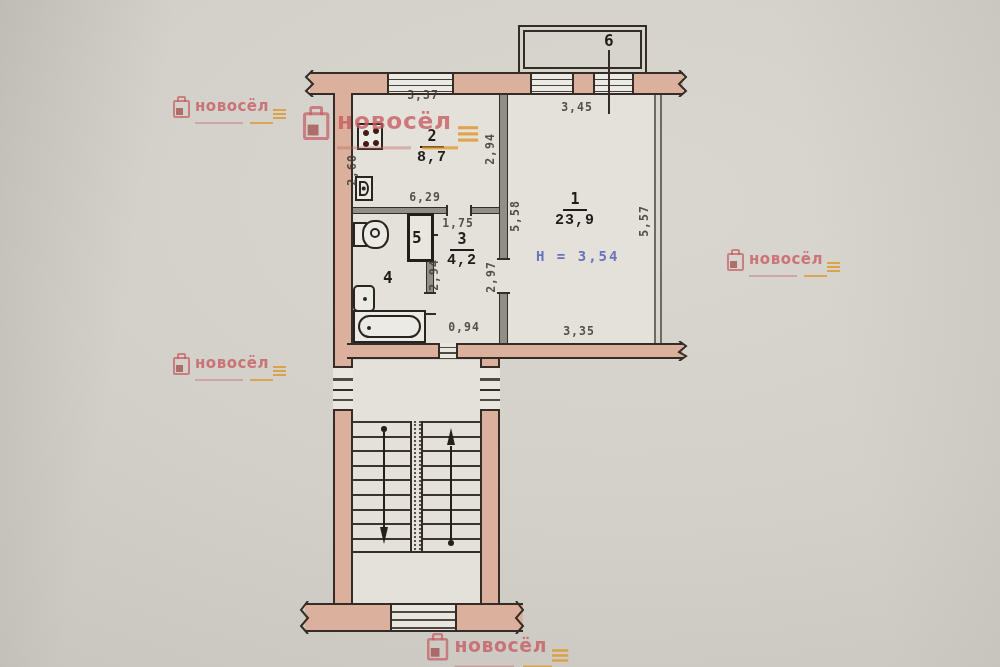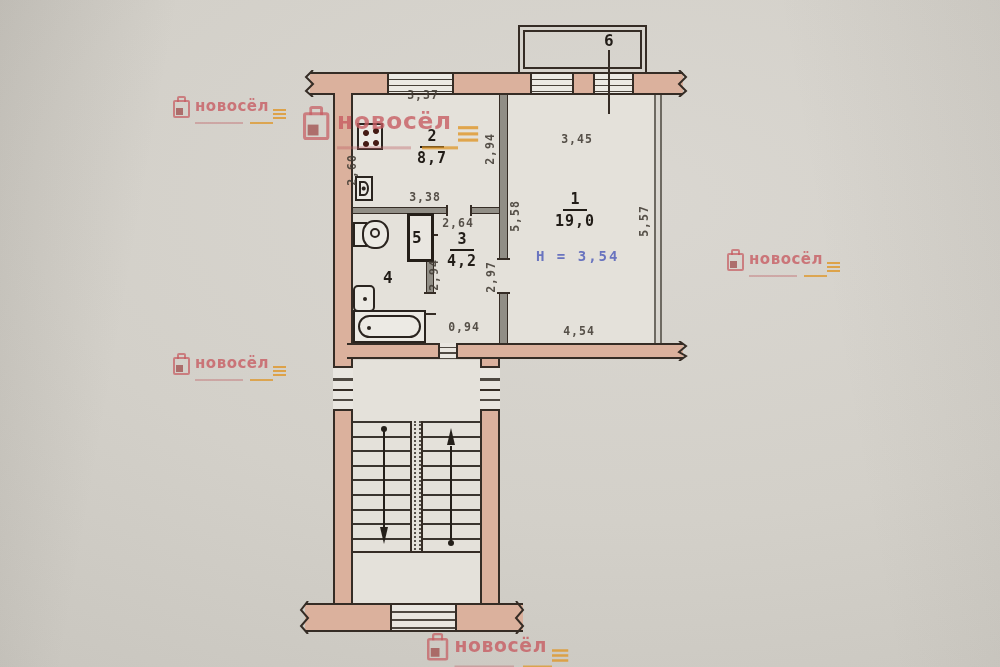--- a/index.html
+++ b/index.html
@@ -44,21 +44,21 @@
      background:radial-gradient(circle at 45% 50%, #2a241f 1.5px, transparent 2.5px);}
   .tank{position:absolute;left:0;top:2px;width:10px;height:21px;border:2px solid #2a241f;background:#eceae4;}
   .bowl{position:absolute;left:9px;top:0;width:23px;height:25px;border:2px solid #2a241f;border-radius:45%;background:#eceae4;}
   .bowl::after{content:"";position:absolute;left:6px;top:6px;width:6px;height:6px;border:2px solid #2a241f;border-radius:50%;}
   .bsink::after{content:"";position:absolute;left:8px;top:10px;width:4px;height:4px;background:#2a241f;border-radius:50%;}
   .tub-in{position:absolute;inset:3px;border:2px solid #2a241f;border-radius:12px;}
   .tub-in::after{content:"";position:absolute;left:7px;top:9px;width:4px;height:4px;background:#2a241f;border-radius:50%;}
   
   .rlabel{position:absolute;text-align:center;font-weight:700;font-size:15px;line-height:1.1;color:#211c17;z-index:20;}
   .rlabel .num{display:inline-block;padding:0 7px 1px;border-bottom:2px solid #211c17;}
-  .rlabel .area{margin-top:2px;letter-spacing:1px;}
+  .rlabel .area{margin-top:2px;letter-spacing:1px;font-family:Liberation Mono, monospace;}
   .rnum{position:absolute;font-weight:700;font-size:16px;color:#211c17;z-index:20;}
   .dim{position:absolute;font-weight:700;font-size:11.5px;letter-spacing:1px;color:#423c34;opacity:.88;z-index:20;text-align:center;}
   .dimv{transform:rotate(-90deg);transform-origin:center;}
   .stamp{position:absolute;font-weight:700;font-size:14px;letter-spacing:2px;color:#5f6bbd;opacity:.92;z-index:22;}
   .brk{position:absolute;z-index:11;}
   .leader{background:#352c25;z-index:12;}
   
   .wm{position:absolute;display:flex;gap:5px;align-items:flex-start;z-index:60;transform-origin:top left;}
   .wm-bag{width:13px;height:14px;border:2px solid rgba(198,90,96,.7);border-radius:2px;position:relative;margin-top:4px;}
   .wm-bag::before{content:"";position:absolute;top:-6px;left:2px;width:5px;height:4px;border:2px solid rgba(198,90,96,.7);border-bottom:none;border-radius:2px 2px 0 0;}
@@ -171,37 +171,37 @@
   <div class="abs fix" style="left:353px;top:310px;width:73px;height:33px;">
       <i class="tub-in"></i>
     </div>
 
   <div class="rlabel" style="left:414px;top:128px;width:36px;">
     <span class="num">2</span>
     <div class="area">8,7</div>
   </div>
   <div class="rlabel" style="left:546px;top:191px;width:58px;">
     <span class="num">1</span>
-    <div class="area">19,0</div>
+    <div class="area">23,9</div>
   </div>
   <div class="rlabel" style="left:444px;top:231px;width:36px;">
     <span class="num">3</span>
     <div class="area">4,2</div>
   </div>
   <div class="rnum" style="left:383px;top:268px;">4</div>
   <div class="rnum" style="left:412px;top:228px;">5</div>
 
   <div class="stamp" style="left:536px;top:248px;">Н = 3,54</div>
 
   <div class="dim" style="left:400px;top:88px;width:46px;">3,37</div>
-  <div class="dim" style="left:554px;top:100px;width:46px;margin-top:32px;">3,45</div>
-  <div class="dim" style="left:401px;top:190px;width:48px;">3,38</div>
-  <div class="dim" style="left:436px;top:216px;width:44px;">2,64</div>
+  <div class="dim" style="left:554px;top:100px;width:46px;">3,45</div>
+  <div class="dim" style="left:401px;top:190px;width:48px;">6,29</div>
+  <div class="dim" style="left:436px;top:216px;width:44px;">1,75</div>
   <div class="dim" style="left:443px;top:320px;width:42px;">0,94</div>
-  <div class="dim" style="left:554px;top:324px;width:50px;">4,54</div>
+  <div class="dim" style="left:554px;top:324px;width:50px;">3,35</div>
   <div class="dim dimv" style="left:330px;top:163px;width:44px;">2,60</div>
   <div class="dim dimv" style="left:468px;top:142px;width:44px;">2,94</div>
   <div class="dim dimv" style="left:493px;top:209px;width:44px;">5,58</div>
   <div class="dim dimv" style="left:622px;top:214px;width:44px;">5,57</div>
   <div class="dim dimv" style="left:412px;top:268px;width:44px;">2,94</div>
   <div class="dim dimv" style="left:469px;top:270px;width:44px;">2,97</div>
 
   <div class="wm" style="left:173px;top:96px;">
     <div class="wm-bag">
         <i></i>

